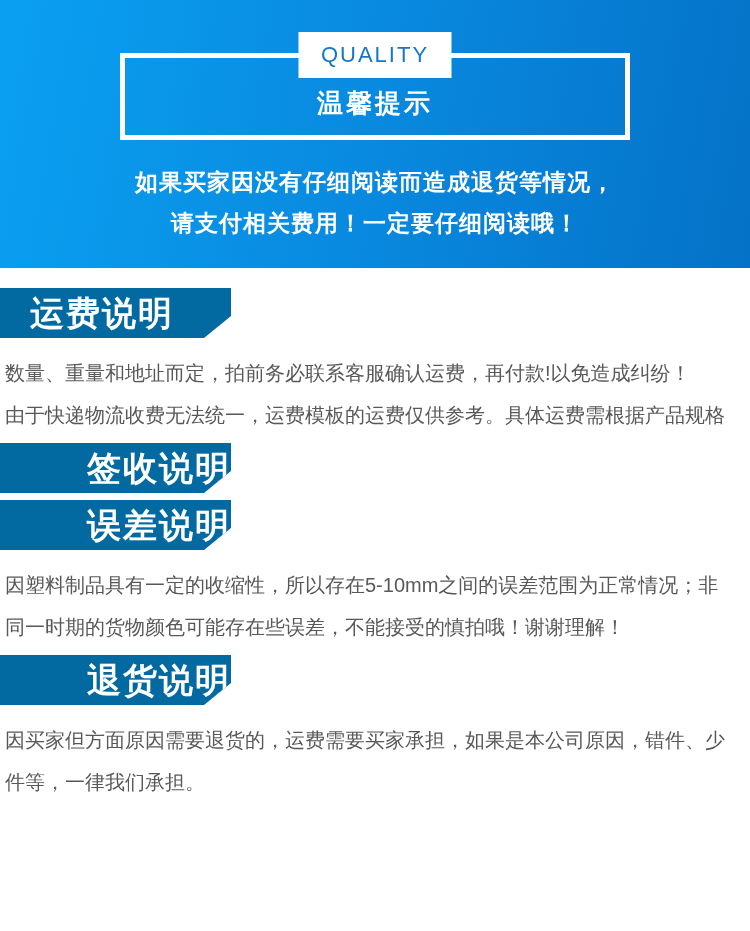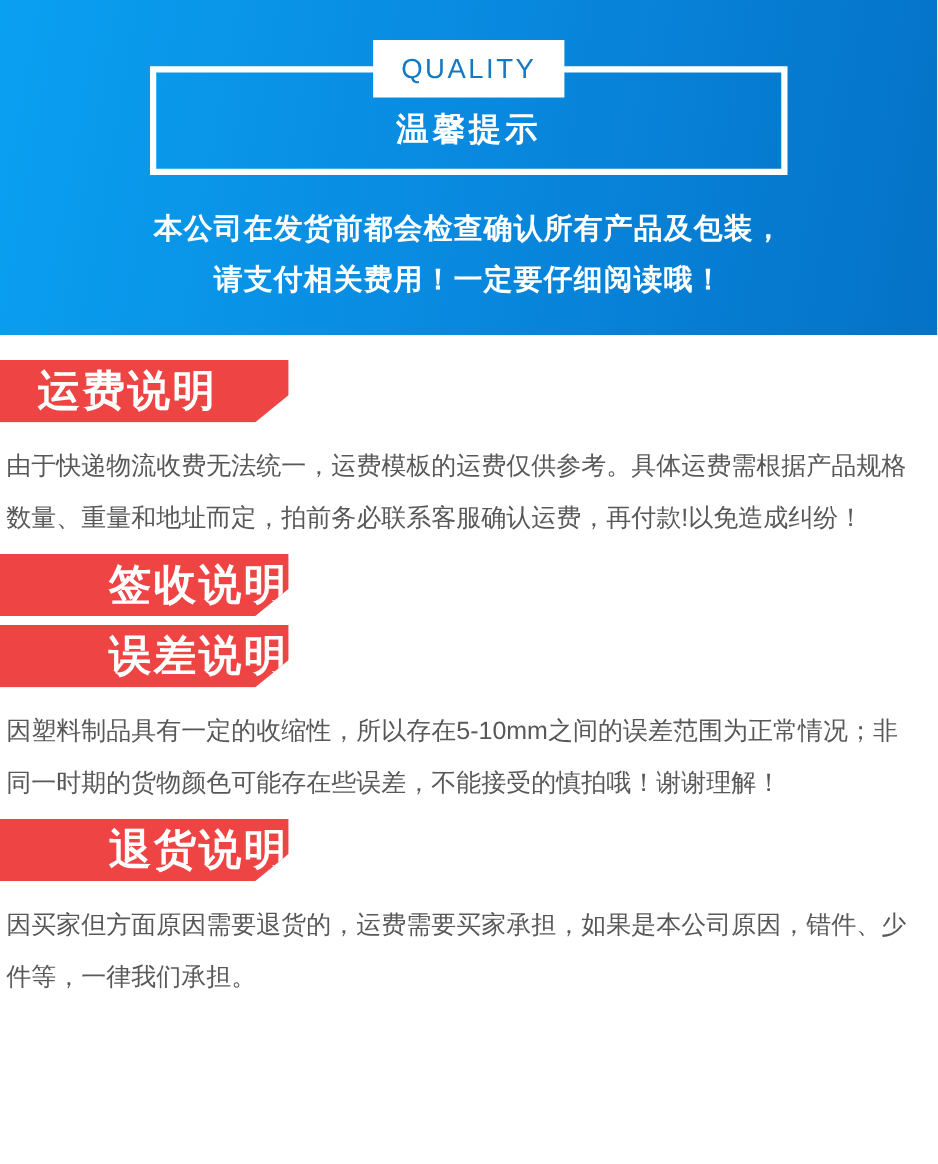--- a/index.html
+++ b/index.html
@@ -52,21 +52,21 @@
     text-align:center;
     color:#ffffff;
     font-size:23px;
     font-weight:600;
     letter-spacing:1px;
     line-height:41px;
   }
   
   .section .banner{
     width:231px;height:50px;
-    background:#ef4444;
+    background:#0369a1;
     color:#ffffff;
     font-size:34px;
     font-weight:700;
     letter-spacing:2px;
     line-height:50px;
     padding-left:30px;
     box-sizing:border-box;
     clip-path:polygon(0 0,100% 0,100% 56%,calc(100% - 27px) 100%,0 100%);
   }
   .section .banner-first{margin-top:20px;}
@@ -85,30 +85,30 @@
 <div class="page">
 
   <div class="hero">
     <div class="quality-tag">
       <span>QUALITY</span>
     </div>
     <div class="hero-frame">
       <div class="hero-title">温馨提示</div>
     </div>
     <div class="hero-sub">
-      <div>本公司在发货前都会检查确认所有产品及包装，</div>
+      <div>如果买家因没有仔细阅读而造成退货等情况，</div>
       <div>请支付相关费用！一定要仔细阅读哦！</div>
     </div>
   </div>
 
   <div class="section">
     <div class="banner banner-first">运费说明</div>
     <div class="body">
+      <div class="line">数量、重量和地址而定，拍前务必联系客服确认运费，再付款!以免造成纠纷！</div>
       <div class="line">由于快递物流收费无法统一，运费模板的运费仅供参考。具体运费需根据产品规格</div>
-      <div class="line">数量、重量和地址而定，拍前务必联系客服确认运费，再付款!以免造成纠纷！</div>
     </div>
   </div>
 
   <div class="section">
     <div class="banner banner-next">签收说明</div>
   </div>
 
   <div class="section">
     <div class="banner banner-next">误差说明</div>
     <div class="body">

